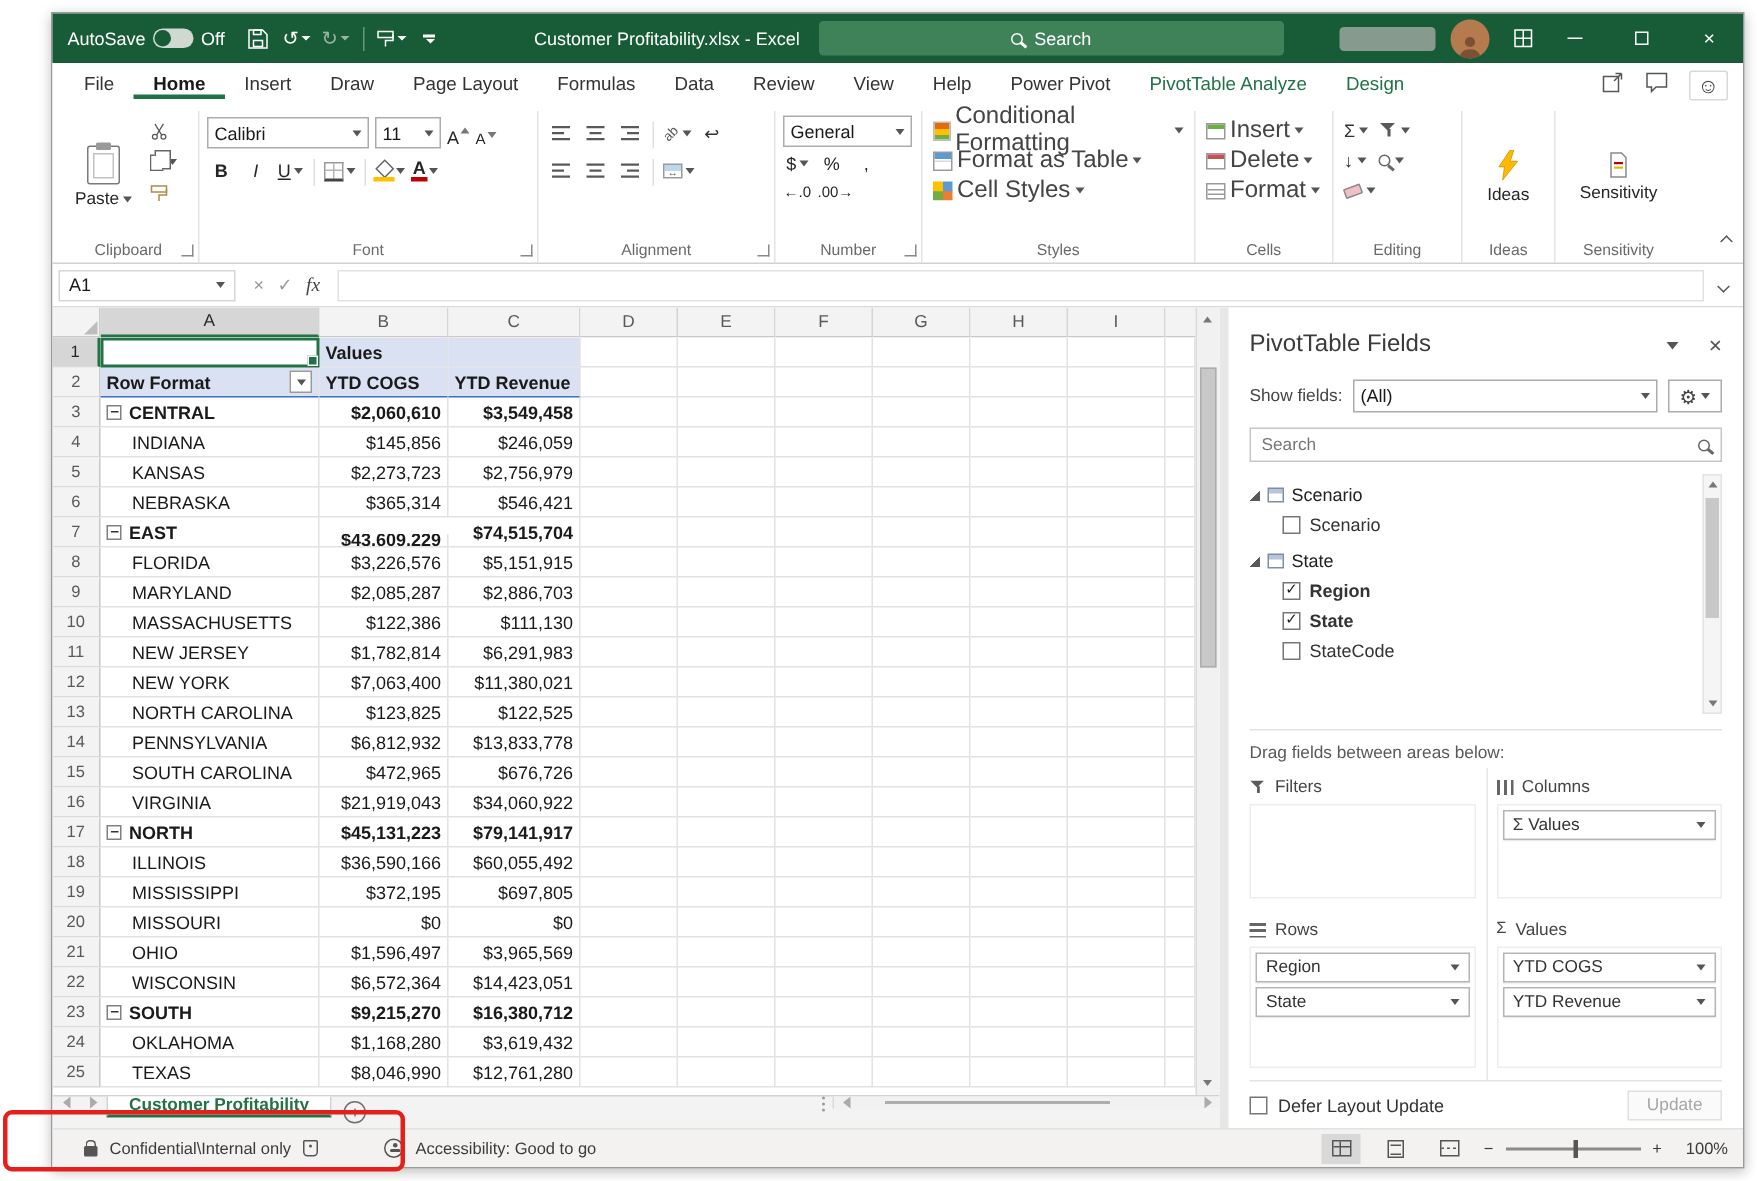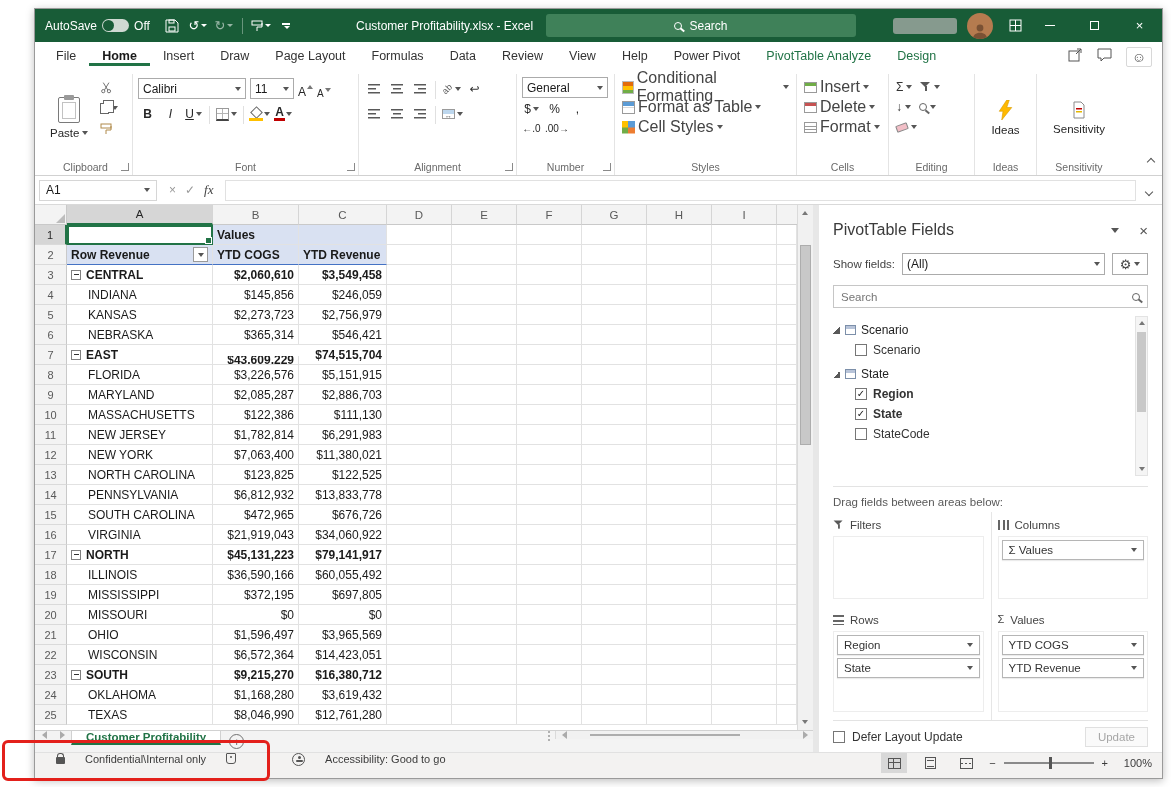--- a/index.html
+++ b/index.html
@@ -180,21 +180,21 @@
 .qzone{flex:1;border:1px solid #EDEDED;background:#fff;padding:3px;display:flex;flex-direction:column;gap:3px;min-height:0}
 .chip{height:20px;border:1px solid #B5B5B5;background:#fff;display:flex;align-items:center;padding:0 6px;font-size:11.5px;box-shadow:0 1px 1px rgba(0,0,0,.08);flex:none}
 .chip .dd{margin-left:auto}
 .colsico{width:11px;height:10px;background:repeating-linear-gradient(90deg,#666 0 2px,transparent 2px 4.5px)}
 .rowsico{width:11px;height:10px;background:repeating-linear-gradient(#666 0 2px,transparent 2px 4.5px)}
 .sigico{font-size:11px;color:#444;line-height:1}
 .defer-row{height:32px;flex:none;display:flex;align-items:center;gap:7px;border-top:1px solid #E3E3E3}
 .update-btn{margin-left:auto;padding:3px 12px;border:1px solid #E0E0E0;background:#FAFAFA;color:#A6A6A6;font-size:11.5px}
 
 
-.statusbar{height:26px;flex:none;background:#F3F2F1;border-top:1px solid #E1E1E1;display:flex;align-items:flex-start;padding:0 10px 0 21px;font-size:11px;color:#3b3b3b;gap:20px}
+.statusbar{height:26px;flex:none;background:#F3F2F1;border-top:1px solid #E1E1E1;display:flex;align-items:center;padding:0 10px 0 21px;font-size:11px;color:#3b3b3b;gap:8px}
 .lockico{width:9px;height:7px;background:#555;border-radius:1px;position:relative;margin-top:4px;flex:none}
 .lockico::before{content:'';position:absolute;top:-4px;left:1px;width:5px;height:4px;border:1.5px solid #555;border-bottom:none;border-radius:3px 3px 0 0}
 .tagico{width:10px;height:11px;border:1px solid #555;border-radius:1px 1px 3px 3px;position:relative;flex:none}
 .tagico::after{content:'';position:absolute;left:3px;top:2px;width:2px;height:2px;border-radius:50%;background:#555}
 .accico{width:13px;height:13px;border:1px solid #555;border-radius:50%;position:relative;flex:none;margin-left:36px}
 .accico::before{content:'';position:absolute;left:4.5px;top:2px;width:3px;height:3px;border-radius:50%;background:#555}
 .accico::after{content:'';position:absolute;left:2.5px;top:6px;width:7px;height:2px;border-radius:1px;background:#555}
 .sb-right{margin-left:auto;display:flex;align-items:center;gap:10px}
 .viewbtn{width:26px;height:20px;display:flex;align-items:center;justify-content:center}
 .viewbtn.sel{background:#D8D8D8}
@@ -624,21 +624,21 @@
                   <div class="cell" style="width: 65px;"></div>
                   <div class="cell" style="width: 65px;"></div>
                   <div class="cell" style="width: 65px;"></div>
                   <div class="cell" style="width: 65px;"></div>
                   <div class="cell" style="width: 65px;"></div>
                   <div class="cell filler"></div>
                 </div>
                 <div class="grow row-headers">
                   <div class="rowh">2</div>
                   <div class="cell cA" style="width: 146px;">
-                    <span>Row Revenue</span>
+                    <span>Row Format</span>
                     <span class="filterbtn">
                       <span class="dd"></span>
                     </span>
                   </div>
                   <div class="cell cB" style="width: 86px;">YTD COGS</div>
                   <div class="cell cC" style="width: 88px;">YTD Revenue</div>
                   <div class="cell" style="width: 65px;"></div>
                   <div class="cell" style="width: 65px;"></div>
                   <div class="cell" style="width: 65px;"></div>
                   <div class="cell" style="width: 65px;"></div>

